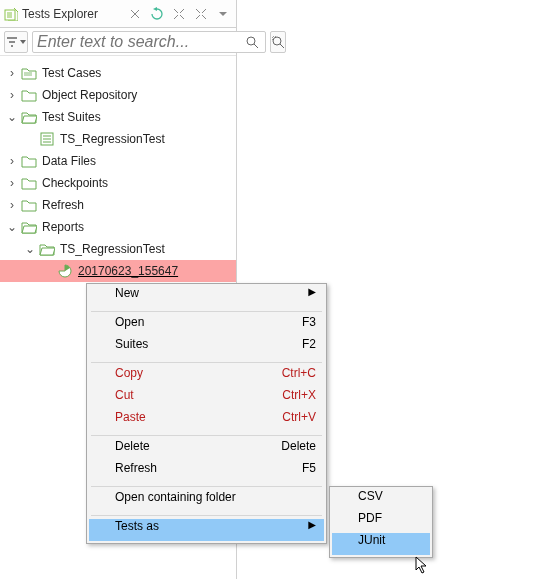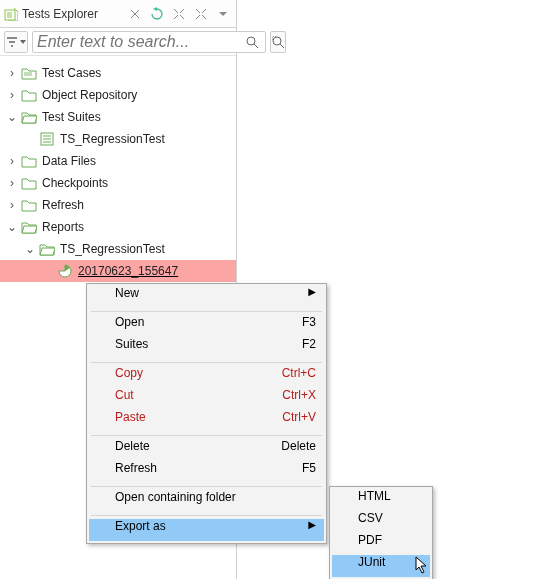--- a/index.html
+++ b/index.html
@@ -245,29 +245,26 @@
   <div class="mitem enabled">
       <span>Refresh</span>
       <span class="sc">F5</span>
     </div>
   <div class="msep"></div>
   <div class="mitem enabled">
       <span>Open containing folder</span>
     </div>
   <div class="msep"></div>
   <div class="mitem enabled hl">
-      <span>Export as</span>
+      <span>Tests as</span>
       <span class="sub-arrow">▶</span>
     </div>
 </div>
 
 <div class="menu sub">
-  <div class="mitem enabled">
-      <span>HTML</span>
-    </div>
   <div class="mitem enabled">
       <span>CSV</span>
     </div>
   <div class="mitem enabled">
       <span>PDF</span>
     </div>
   <div class="mitem enabled hl">
       <span>JUnit</span>
     </div>
 </div>

